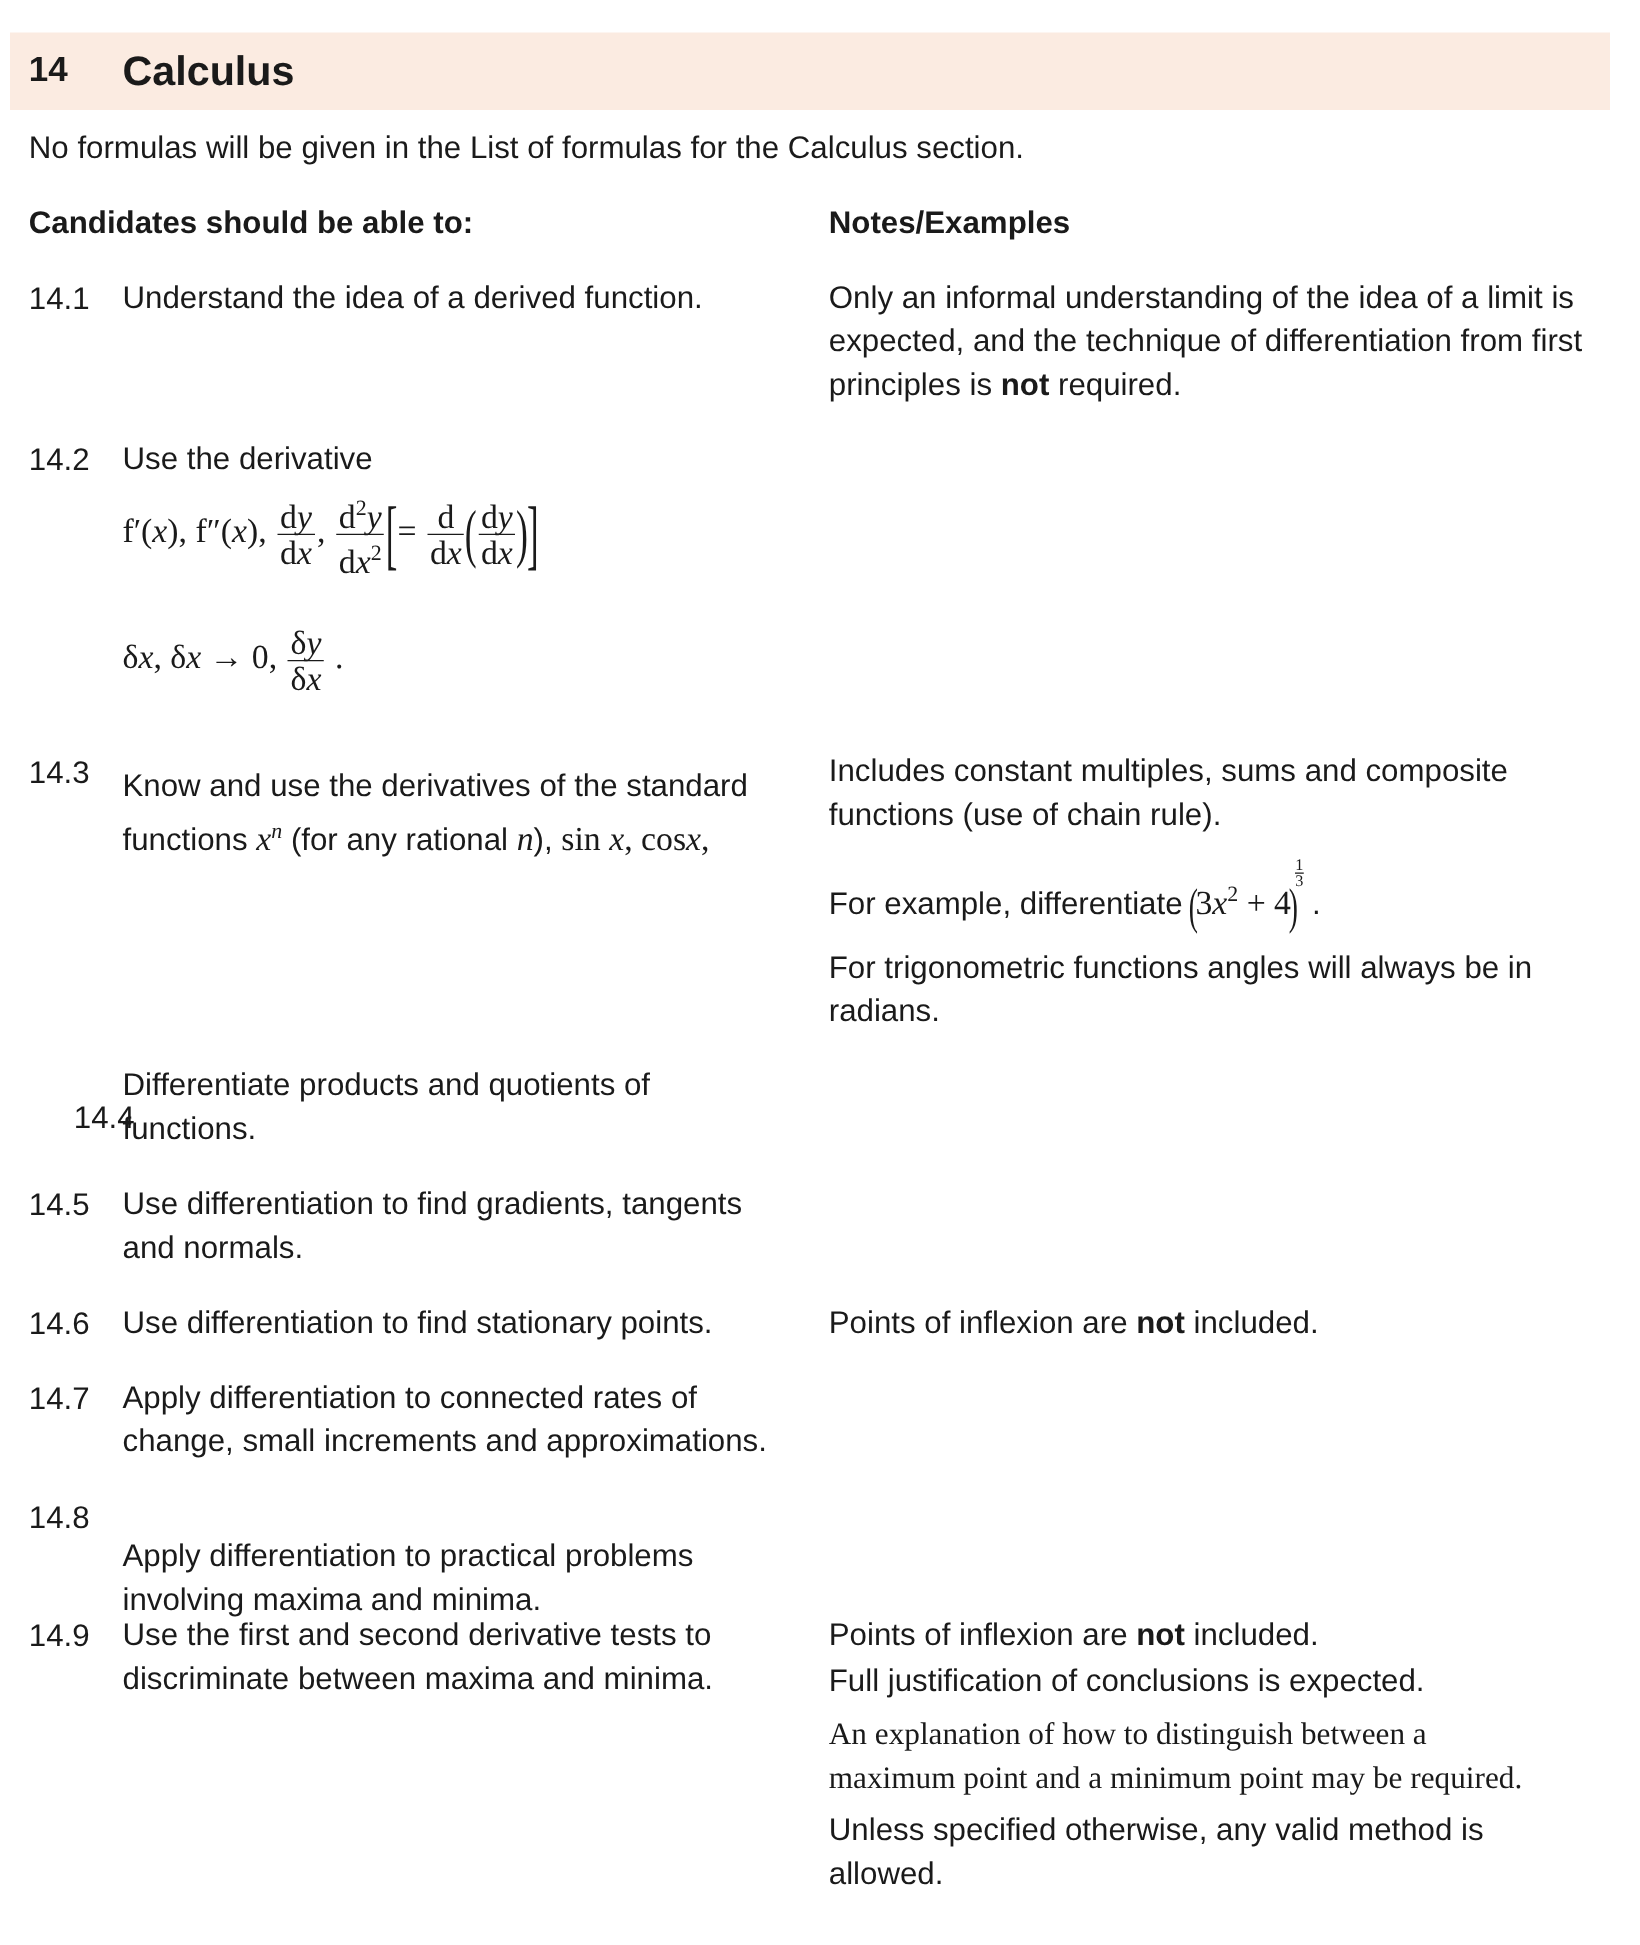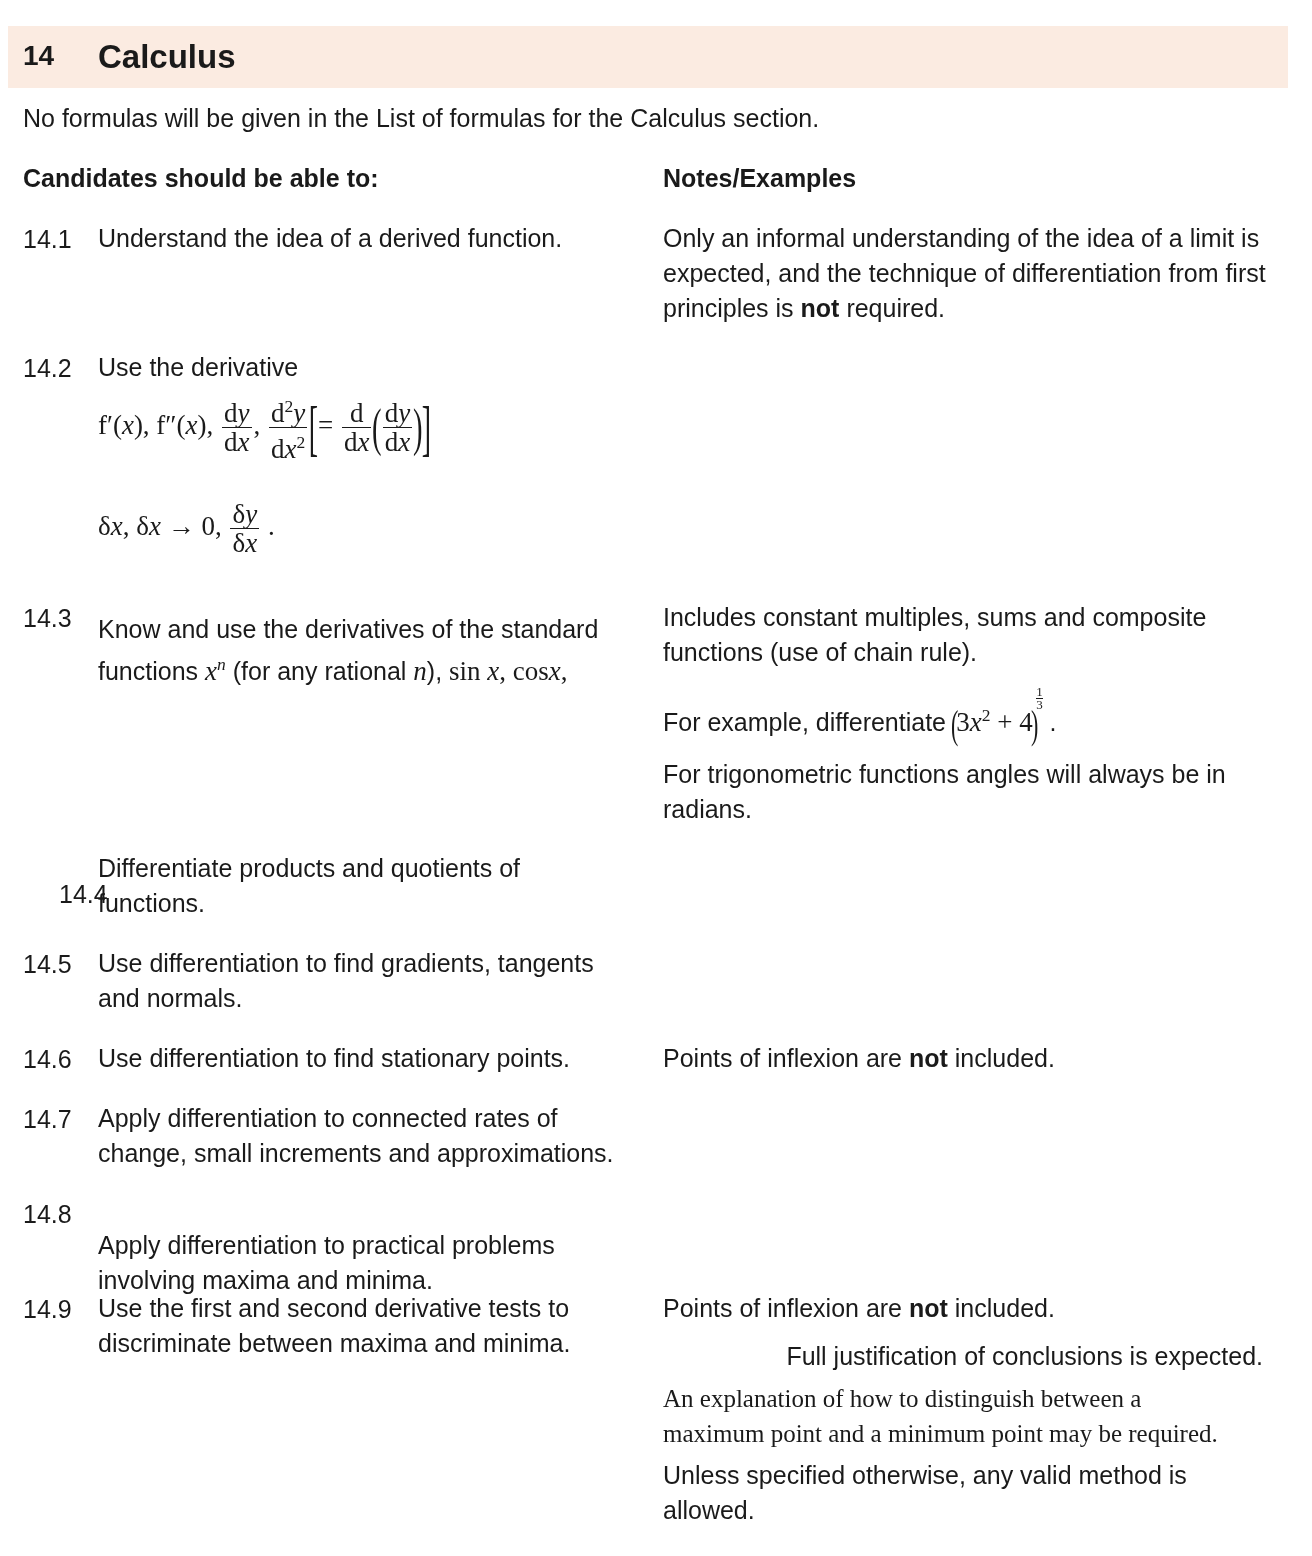--- a/index.html
+++ b/index.html
@@ -88,16 +88,16 @@
 <div class="num" style="top:1105px;">14.7</div>
 <div class="txt" style="top:1101px; width:545px;">Apply differentiation to connected rates of change, small increments and approximations.</div>
 
 <div class="num" style="top:1200px;">14.8</div>
 <div class="txt" style="top:1228px; width:510px;">Apply differentiation to practical problems involving maxima and minima.</div>
 
 <div class="num" style="top:1295px;text-align:right;">14.9</div>
 <div class="txt" style="top:1291px; width:510px;">Use the first and second derivative tests to discriminate between maxima and minima.</div>
 <div class="note" style="top:1291px; width:600px;">
   <p class="note-p"><span>Points of inflexion are </span><b>not</b><span> included.</span></p>
-  <p class="note-p" style="margin-top:13px;text-align:right;">Full justification of conclusions is expected.</p>
+  <p class="note-p" style="margin-top:2px;">Full justification of conclusions is expected.</p>
   <p class="note-p" style="margin-top:7px; width:560px;font-family:Liberation Serif, serif;">An explanation of how to distinguish between a maximum point and a minimum point may be required.</p>
   <p class="note-p" style="margin-top:7px; width:560px;">Unless specified otherwise, any valid method is allowed.</p>
 </div>
 
 </body></html>

